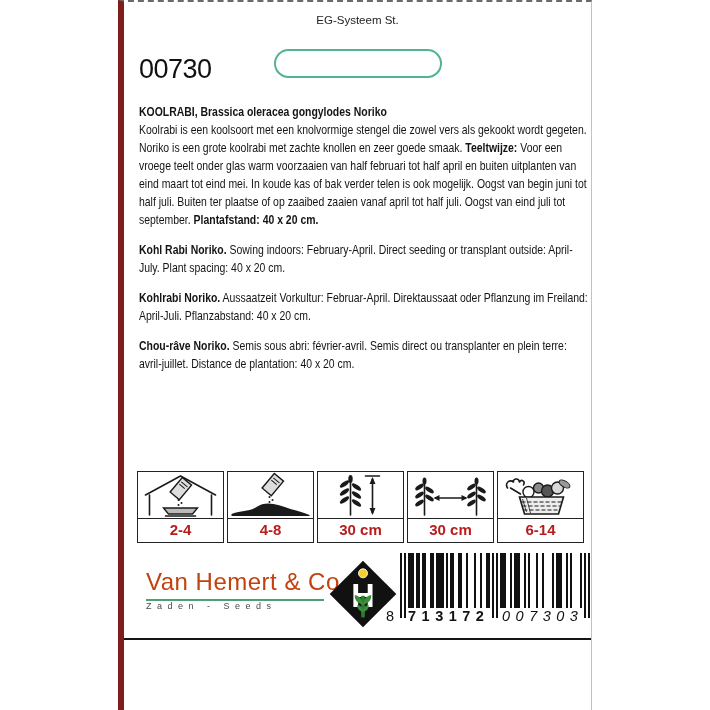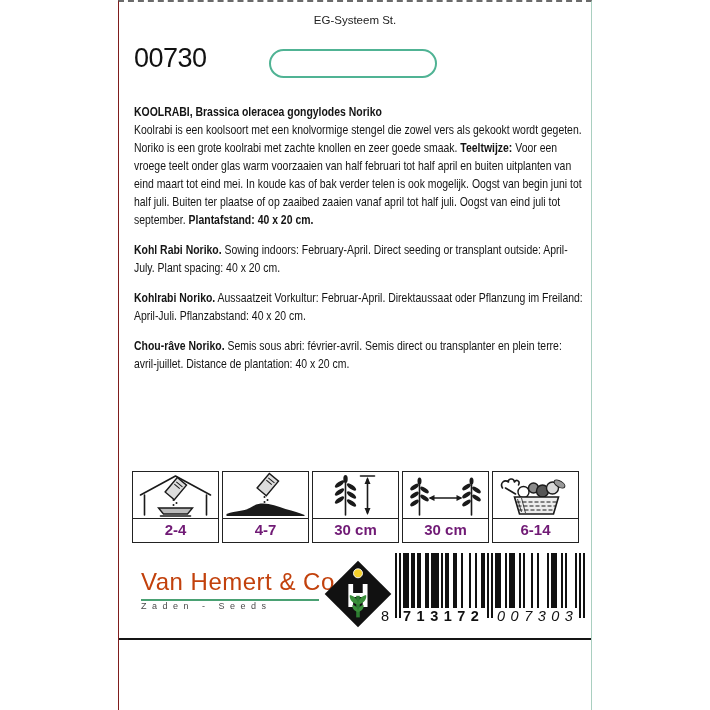--- a/index.html
+++ b/index.html
@@ -3,41 +3,41 @@
 <meta charset="utf-8">
 <style>
   html,body{margin:0;padding:0;}
   body{
     width:710px;height:710px;background:#ffffff;
     font-family:"Liberation Sans",sans-serif;color:#161616;
     position:relative;overflow:hidden;
   }
   .card{
     position:absolute;left:118px;top:0;width:474px;height:710px;
-    border-left:1px solid #7f1d1d;border-right:1px solid #a9cfc0;
+    border-left:6px solid #7f1d1d;border-right:1px solid #a9cfc0;
     border-top:2px dashed #6a6a6a;box-sizing:border-box;background:#fff;
   }
   .eg{position:absolute;top:12px;left:0;width:100%;text-align:center;font-size:11.5px;color:#222;}
-  .artno{position:absolute;left:15px;top:41px;font-size:27px;color:#111;letter-spacing:-0.5px;}
+  .artno{position:absolute;left:15px;top:52px;font-size:27px;color:#111;letter-spacing:-0.5px;}
   .pill{position:absolute;left:150px;top:47px;width:168px;height:29px;
     border:2px solid #50b394;border-radius:17px;background:#fff;box-sizing:border-box;}
   .desc{
     position:absolute;left:15px;top:101px;width:578px;
     transform:scaleX(0.78);transform-origin:0 0;
     font-size:13.4px;line-height:18px;color:#141414;
   }
   .desc .title{font-weight:bold;margin:0 0 0 0;}
   .desc p{margin:0 0 12px 0;}
   .b{font-weight:bold;}
   .pics{position:absolute;left:13px;top:469px;display:flex;gap:3px;}
   .pic{width:87px;height:72px;border:1.5px solid #222;box-sizing:border-box;background:#fff;}
   .pic-img{height:46px;border-bottom:1.5px solid #222;box-sizing:content-box;}
   .pic-img svg{display:block;width:100%;height:46px;}
   .pic-label{height:21px;display:flex;align-items:center;justify-content:center;
-    font-weight:bold;font-size:15px;color:#701a75;}
+    font-weight:bold;font-size:15px;color:#b91c1c;}
   .brand{position:absolute;left:22px;top:566px;}
   .brand-name{font-size:24px;color:#c2410c;white-space:nowrap;letter-spacing:0.5px;}
   .brand-rule{height:2px;background:#4aa173;margin-top:3px;width:178px;}
   .brand-tag{font-size:9px;letter-spacing:5.5px;color:#4a4a4a;white-space:nowrap;}
   .diamond{position:absolute;left:203px;top:556px;width:72px;height:72px;}
   .barcode{position:absolute;left:262px;top:551px;width:206px;height:74px;}
   .bc-num{position:absolute;top:55px;font-size:14.5px;color:#111;}
   #bc-first{left:0;}
   #bc-g1{left:22px;letter-spacing:5.5px;font-weight:bold;}
   #bc-g2{left:116px;letter-spacing:5.5px;font-style:italic;}
@@ -93,21 +93,21 @@
             <rect x="38" y="3" width="12" height="19" fill="#dddddd" stroke="#1a1a1a" stroke-width="1.4"></rect>
             <line x1="40" y1="7" x2="48" y2="7" stroke="#1a1a1a" stroke-width="1"></line>
             <line x1="40" y1="10" x2="47" y2="10" stroke="#1a1a1a" stroke-width="1"></line>
           </g>
           <circle class="icf" cx="41" cy="25" r="1"></circle>
           <circle class="icf" cx="44" cy="28" r="1"></circle>
           <circle class="icf" cx="41" cy="30" r="1"></circle>
           <path class="icf" d="M3 44 L3 42 C14 38 20 40 28 35 C38 28 50 33 62 37 C70 39 76 41 81 43 L81 44 Z"></path>
         </svg>
       </div>
-      <div class="pic-label">4-7</div>
+      <div class="pic-label">4-8</div>
     </div>
 
     <div class="pic">
       <div class="pic-img">
         <svg viewBox="0 0 84 46">
           <line class="ic" x1="32" y1="43" x2="32" y2="8"></line>
           <ellipse class="icf" cx="32" cy="7" rx="2.2" ry="4"></ellipse>
           <ellipse class="icf" cx="26" cy="12" rx="5.5" ry="2.2" transform="rotate(-35 26 12)"></ellipse>
           <ellipse class="icf" cx="38" cy="15" rx="5.5" ry="2.2" transform="rotate(35 38 15)"></ellipse>
           <ellipse class="icf" cx="26" cy="20" rx="5.5" ry="2.2" transform="rotate(-35 26 20)"></ellipse>

